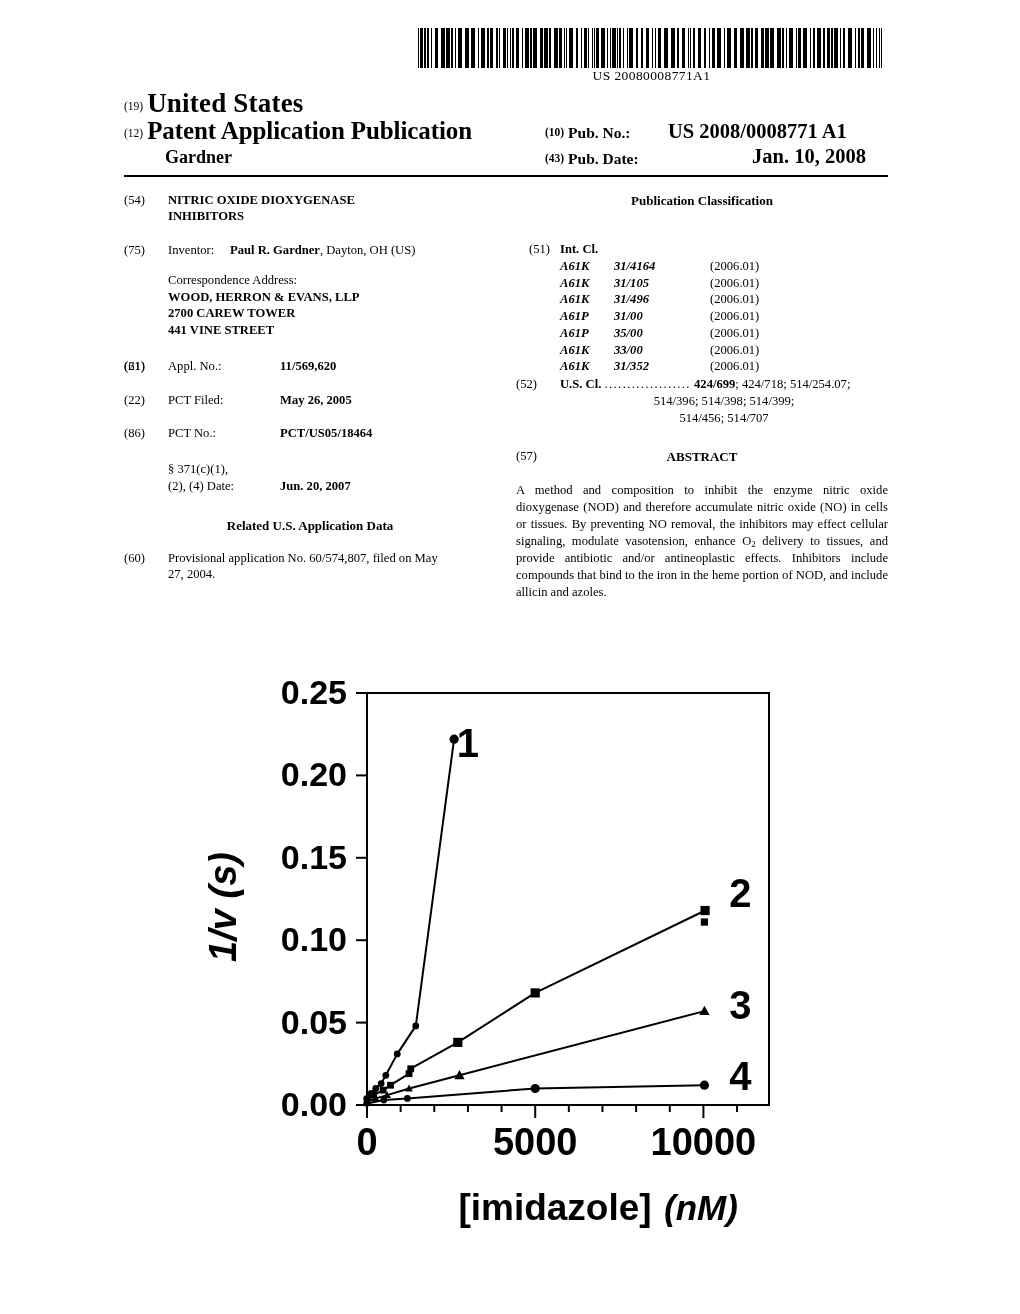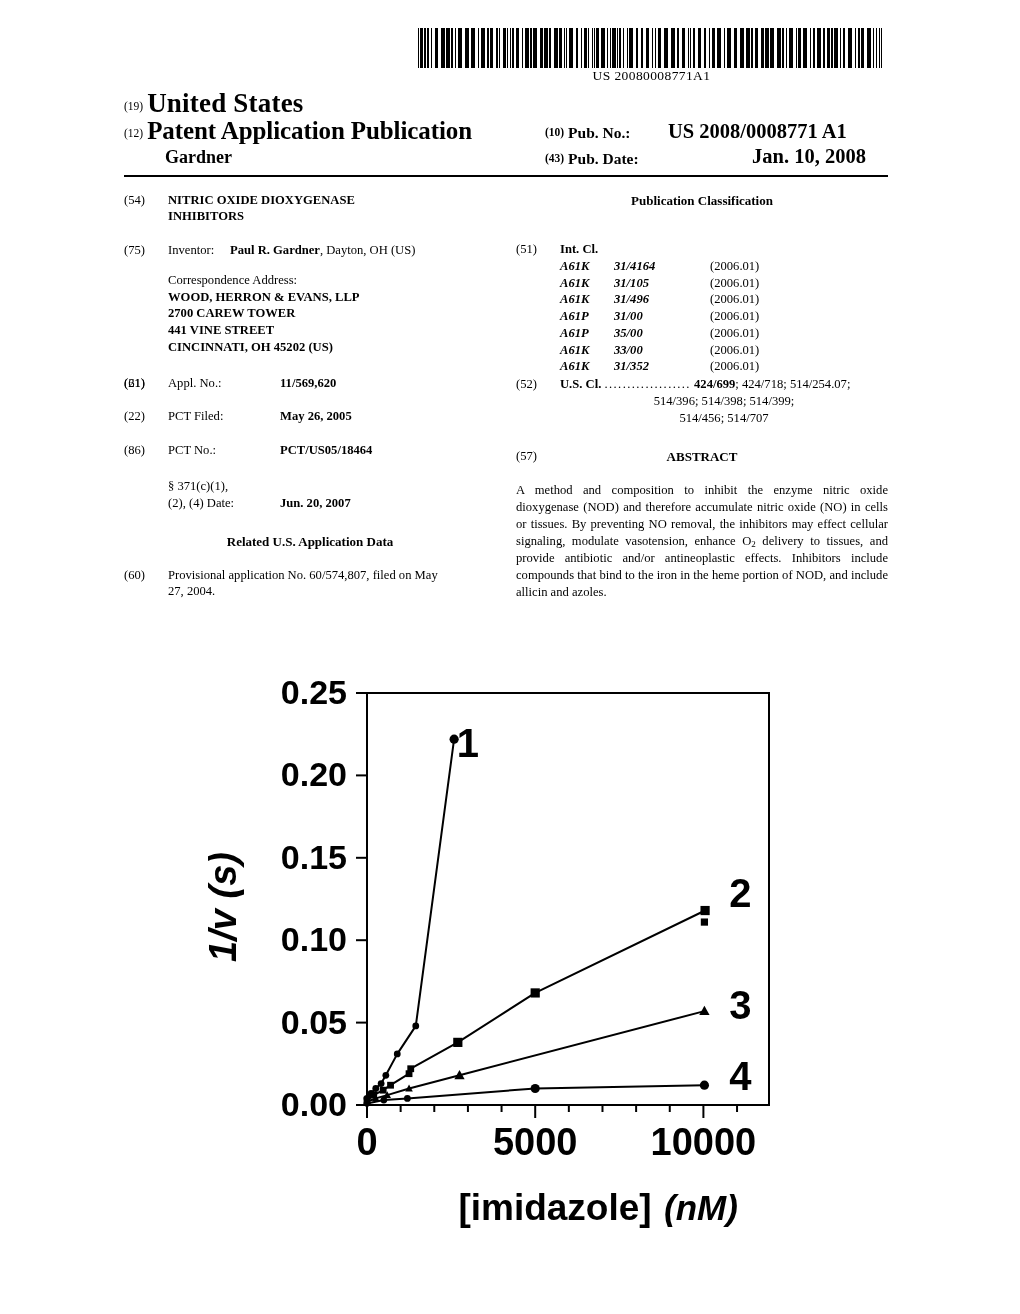--- a/index.html
+++ b/index.html
@@ -44,21 +44,21 @@
   .fld-val{font-weight:bold;}
 
   .addr{margin-left:44px;margin-top:13px;}
   .addr .b{font-weight:bold;}
 
   .center-head{text-align:center;font-weight:bold;font-size:13px;margin:16px 0 11px 0;}
 
   
   .pubclass{text-align:center;font-weight:bold;font-size:13px;margin-bottom:32px;}
   .intcl{position:relative;}
-  .intcl .code{position:absolute;left:0;top:0;}
+  .intcl .code{position:absolute;left:13px;top:0;}
   .intcl-head{margin-left:44px;font-weight:bold;}
   .ipc{display:flex;margin-left:44px;}
   .ipc .g{width:54px;flex:none;font-weight:bold;font-style:italic;}
   .ipc .n{width:96px;flex:none;font-weight:bold;font-style:italic;}
   .ipc .v{}
   .uscl{position:relative;margin-top:1px;}
   .uscl .code{position:absolute;left:0;top:0;}
   .uscl-body{margin-left:44px;}
   .dots{letter-spacing:1.4px;}
   .uscl-l2,.uscl-l3{text-align:center;}
@@ -232,21 +232,20 @@
       <div class="body">
         <span class="fld-name" style="display:inline-block;width:62px;">Inventor:</span><span class="b">Paul R. Gardner</span><span>, Dayton, OH (US)</span>
       </div>
     </div>
 
     <div class="addr">
       <div>Correspondence Address:</div>
       <div class="b">WOOD, HERRON &amp; EVANS, LLP</div>
       <div class="b">2700 CAREW TOWER</div>
       <div class="b">441 VINE STREET</div>
-      <div class="b">CINCINNATI, OH 45202 (US)</div>
     </div>
 
     <div class="ent" style="margin-top:19px;">
       <span class="code">(61)</span>
     </div>
 
     <div class="ent" style="margin-top:19px;">
       <span class="code">(21)</span>
       <div class="body fld-row">
         <span class="fld-name">Appl. No.:</span>

